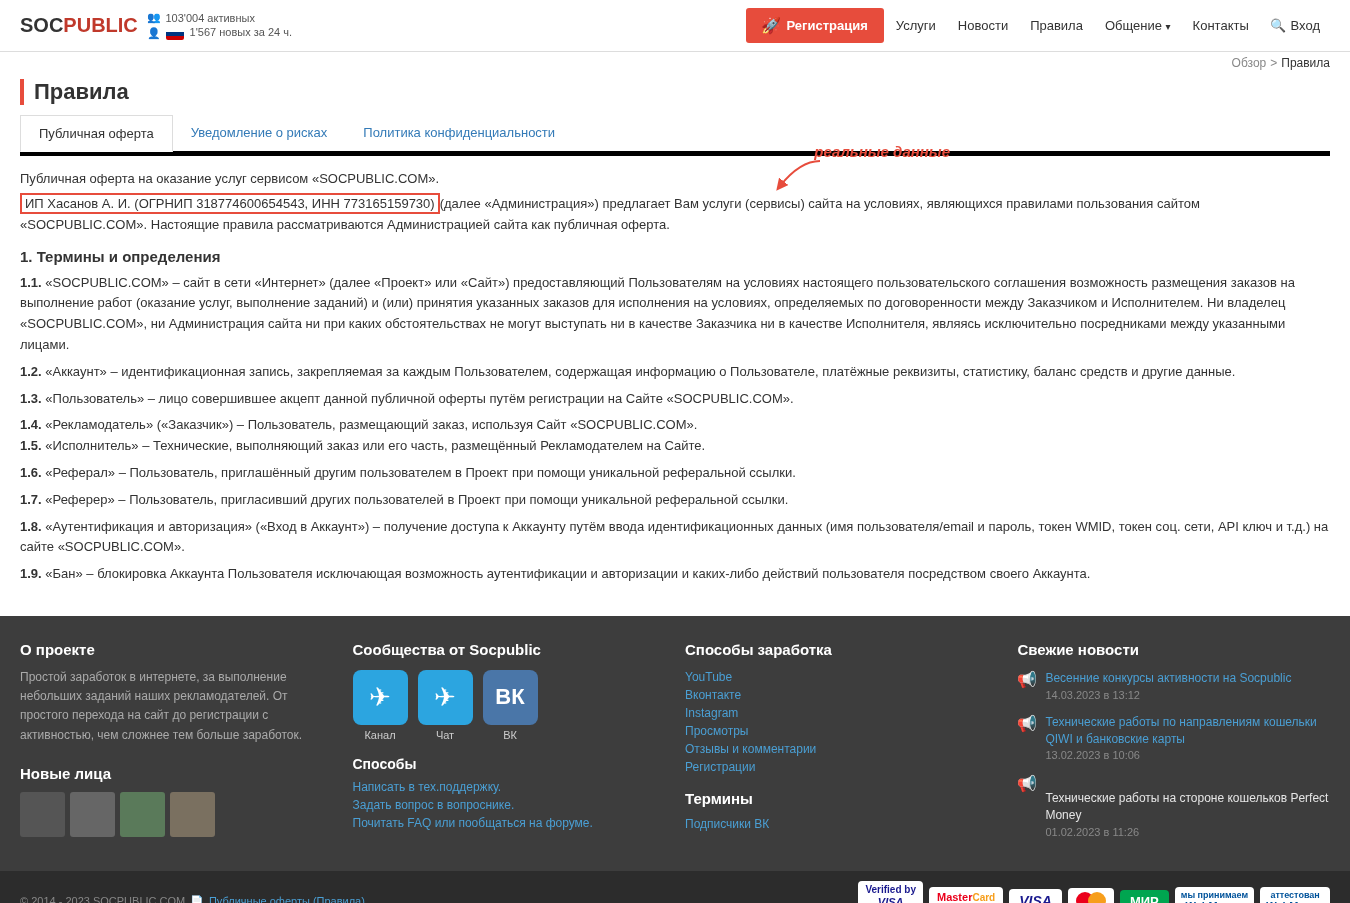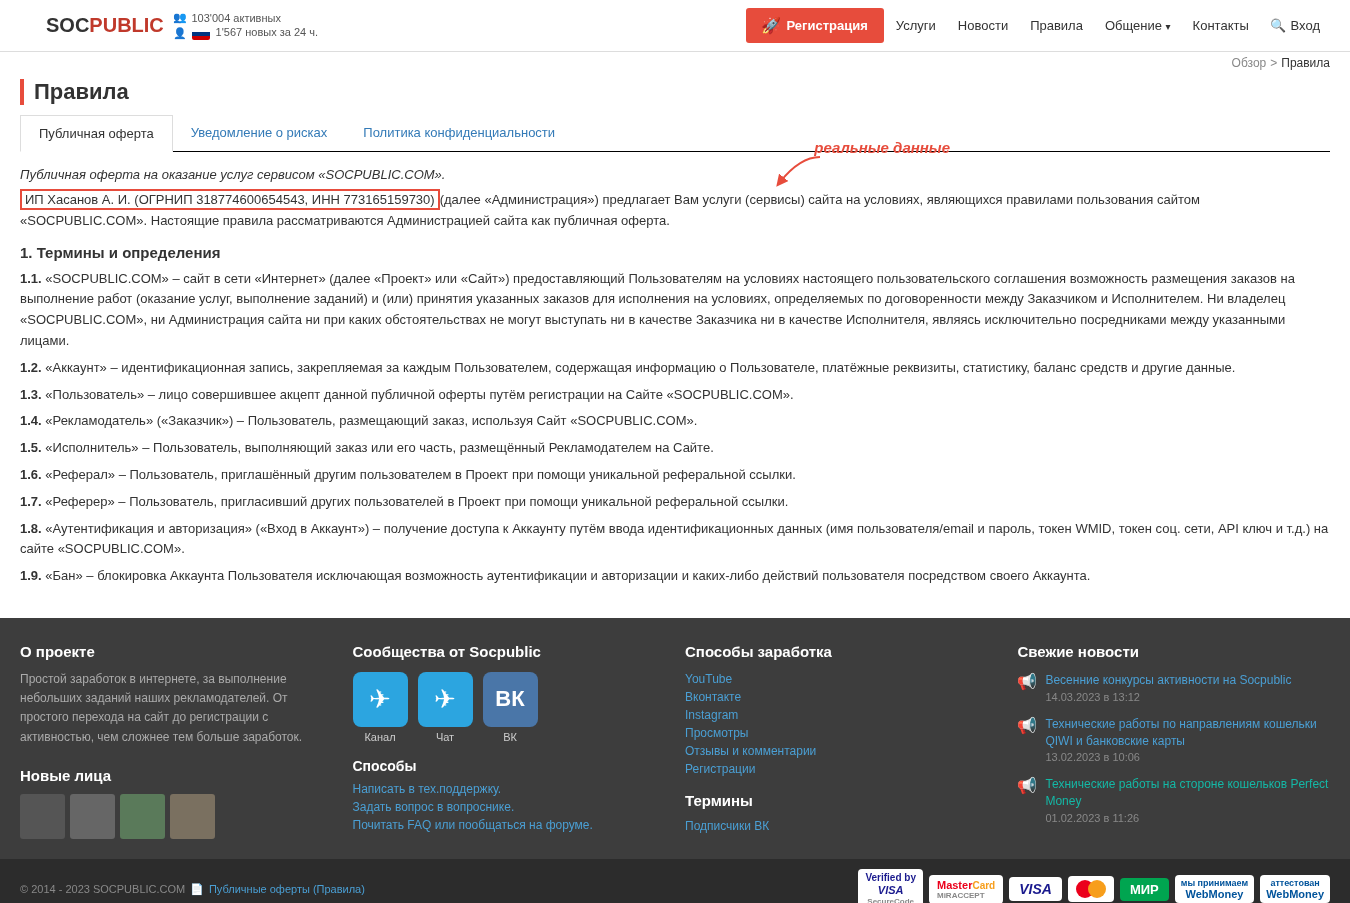--- a/index.html
+++ b/index.html
@@ -2,21 +2,21 @@
 <html><head>
   <meta charset="utf-8">
   <style>
     * { box-sizing: border-box; margin: 0; padding: 0; }
     body { font-family: Arial, sans-serif; font-size: 13px; color: #333; background: #fff; }
   </style>
 </head>
 <body>
 
 <div style="display:flex; align-items:center; padding:8px 20px; border-bottom:1px solid #ddd; background:#fff;">
-  <div style="font-size:20px; font-weight:bold; color:#333; margin-right:10px; cursor:pointer;margin-left:26px;">
+  <div style="font-size:20px; font-weight:bold; color:#333; margin-right:10px; cursor:pointer;">
     <span>SOC</span><span style="color:#c0392b;">PUBLIC</span>
   </div>
   <div style="display:flex; flex-direction:column; font-size:11px; color:#555; margin-right:auto; gap:2px;">
     <div style="display:flex; align-items:center; gap:4px;">
       <span style="color:#5a9fd4;">👥</span>
       <span>103'004 активных</span>
     </div>
     <div style="display:flex; align-items:center; gap:4px;">
       <span style="color:#5a9fd4;">👤</span>
       <span>
@@ -47,30 +47,30 @@
 <div style="display:flex; justify-content:flex-end; padding:4px 20px; font-size:12px; color:#888;">
   <a href="#" style="color:#888; text-decoration:none;">Обзор</a>
   <span style="margin:0 4px;"> &gt; </span>
   <span style="color:#333;">Правила</span>
 </div>
 
 <div style="padding: 5px 20px 0;">
   <h1 style="font-size:22px; font-weight:bold; color:#333; border-left:4px solid #e74c3c; padding-left:10px; margin-bottom:10px;">Правила</h1>
 </div>
 
-<div style="display:flex; border-bottom:1px solid #000000; margin:0 20px;">
+<div style="display:flex; border-bottom:5px solid #000000; margin:0 20px;">
   <a href="#" style="padding:10px 18px; cursor:pointer; font-size:13px; color:#333; text-decoration:none; border:1px solid #ddd; border-bottom:1px solid #fff; background:#fff; margin-bottom:-1px;">Публичная оферта</a>
   <a href="#" style="padding:10px 18px; cursor:pointer; font-size:13px; color:#337ab7; text-decoration:none; margin-bottom:-1px;">Уведомление о рисках</a>
   <a href="#" style="padding:10px 18px; cursor:pointer; font-size:13px; color:#337ab7; text-decoration:none; margin-bottom:-1px;">Политика конфиденциальности</a>
 </div>
 
 <div style="padding:15px 20px;">
 
   <div style="position:relative; margin-bottom:5px;">
-    <p style="font-size:13px; margin-bottom:8px;font-style:italic;">Публичная оферта на оказание услуг сервисом «SOCPUBLIC.COM».</p>
+    <p style="font-size:13px; margin-bottom:8px;">Публичная оферта на оказание услуг сервисом «SOCPUBLIC.COM».</p>
 
     <div style="position:absolute; top:-28px; right:380px; color:#e74c3c; font-size:15px; font-weight:bold; font-style:italic;">
       <span>реальные данные</span>
     </div>
 
     <svg style="position:absolute; top:-15px; right:490px;" width="80" height="40" viewBox="0 0 80 40">
       <path d="M60,5 Q40,5 20,30" stroke="#e74c3c" stroke-width="2" fill="none" marker-end="url(#arr)"></path>
       <defs>
         <marker id="arr" markerWidth="6" markerHeight="6" refX="3" refY="3" orient="auto">
           <path d="M0,0 L6,3 L0,6 Z" fill="#e74c3c"></path>
@@ -87,25 +87,25 @@
 
   <p style="font-size:13px; line-height:1.6; margin-bottom:6px;">
     <strong>1.1.</strong> <span>«SOCPUBLIC.COM» – сайт в сети «Интернет» (далее «Проект» или «Сайт») предоставляющий Пользователям на условиях настоящего пользовательского соглашения возможность размещения заказов на выполнение работ (оказание услуг, выполнение заданий) и (или) принятия указанных заказов для исполнения на условиях, определяемых по договоренности между Заказчиком и Исполнителем. Ни владелец «SOCPUBLIC.COM», ни Администрация сайта ни при каких обстоятельствах не могут выступать ни в качестве Заказчика ни в качестве Исполнителя, являясь исключительно посредниками между указанными лицами.</span>
   </p>
   <p style="font-size:13px; line-height:1.6; margin-bottom:6px;">
     <strong>1.2.</strong> <span>«Аккаунт» – идентификационная запись, закрепляемая за каждым Пользователем, содержащая информацию о Пользователе, платёжные реквизиты, статистику, баланс средств и другие данные.</span>
   </p>
   <p style="font-size:13px; line-height:1.6; margin-bottom:6px;">
     <strong>1.3.</strong> <span>«Пользователь» – лицо совершившее акцепт данной публичной оферты путём регистрации на Сайте «SOCPUBLIC.COM».</span>
   </p>
-  <p style="font-size:13px; line-height:1.6; margin-bottom:6px;">
+  <p style="font-size:13px; line-height:1.6; ">
     <strong>1.4.</strong> <span>«Рекламодатель» («Заказчик») – Пользователь, размещающий заказ, используя Сайт «SOCPUBLIC.COM».</span>
   </p>
   <p style="font-size:13px; line-height:1.6; margin-bottom:6px;">
-    <strong>1.5.</strong> <span>«Исполнитель» – Пользователь, выполняющий заказ или его часть, размещённый Рекламодателем на Сайте.</span>
+    <strong>1.5.</strong> <span>«Исполнитель» – Технические, выполняющий заказ или его часть, размещённый Рекламодателем на Сайте.</span>
   </p>
   <p style="font-size:13px; line-height:1.6; margin-bottom:6px;">
     <strong>1.6.</strong> <span>«Реферал» – Пользователь, приглашённый другим пользователем в Проект при помощи уникальной реферальной ссылки.</span>
   </p>
   <p style="font-size:13px; line-height:1.6; margin-bottom:6px;">
     <strong>1.7.</strong> <span>«Реферер» – Пользователь, пригласивший других пользователей в Проект при помощи уникальной реферальной ссылки.</span>
   </p>
   <p style="font-size:13px; line-height:1.6; margin-bottom:6px;">
     <strong>1.8.</strong> <span>«Аутентификация и авторизация» («Вход в Аккаунт») – получение доступа к Аккаунту путём ввода идентификационных данных (имя пользователя/email и пароль, токен WMID, токен соц. сети, API ключ и т.д.) на сайте «SOCPUBLIC.COM».</span>
   </p>
@@ -181,21 +181,21 @@
       <div style="display:flex; gap:8px; margin-bottom:12px; align-items:flex-start;">
         <span style="color:#e74c3c; font-size:16px; flex-shrink:0;">📢</span>
         <div>
           <a href="#" style="color:#4a9fd4; text-decoration:none; font-size:12px; line-height:1.4; display:block;">Технические работы по направлениям кошельки QIWI и банковские карты</a>
           <span style="font-size:11px; color:#888;">13.02.2023 в 10:06</span>
         </div>
       </div>
       <div style="display:flex; gap:8px; margin-bottom:12px; align-items:flex-start;">
         <span style="color:#e74c3c; font-size:16px; flex-shrink:0;">📢</span>
         <div>
-          <a href="#" style="color:#14b8a6; text-decoration:none; font-size:12px; line-height:1.4; display:block;">Технические работы на стороне кошельков Perfect Money</a>
+          <a href="#" style="color:#e5e5e5; text-decoration:none; font-size:12px; line-height:1.4; display:block;margin-top:16px;">Технические работы на стороне кошельков Perfect Money</a>
           <span style="font-size:11px; color:#888;">01.02.2023 в 11:26</span>
         </div>
       </div>
     </div>
   </div>
 
   <div style="background:#2c2c2c; margin:0 -20px; padding:10px 20px; display:flex; align-items:center; justify-content:space-between; flex-wrap:wrap; gap:8px;">
     <div style="font-size:11px; color:#888; display:flex; align-items:center; gap:5px;">
       <span>© 2014 - 2023 SOCPUBLIC.COM</span>
       <span>📄</span>

